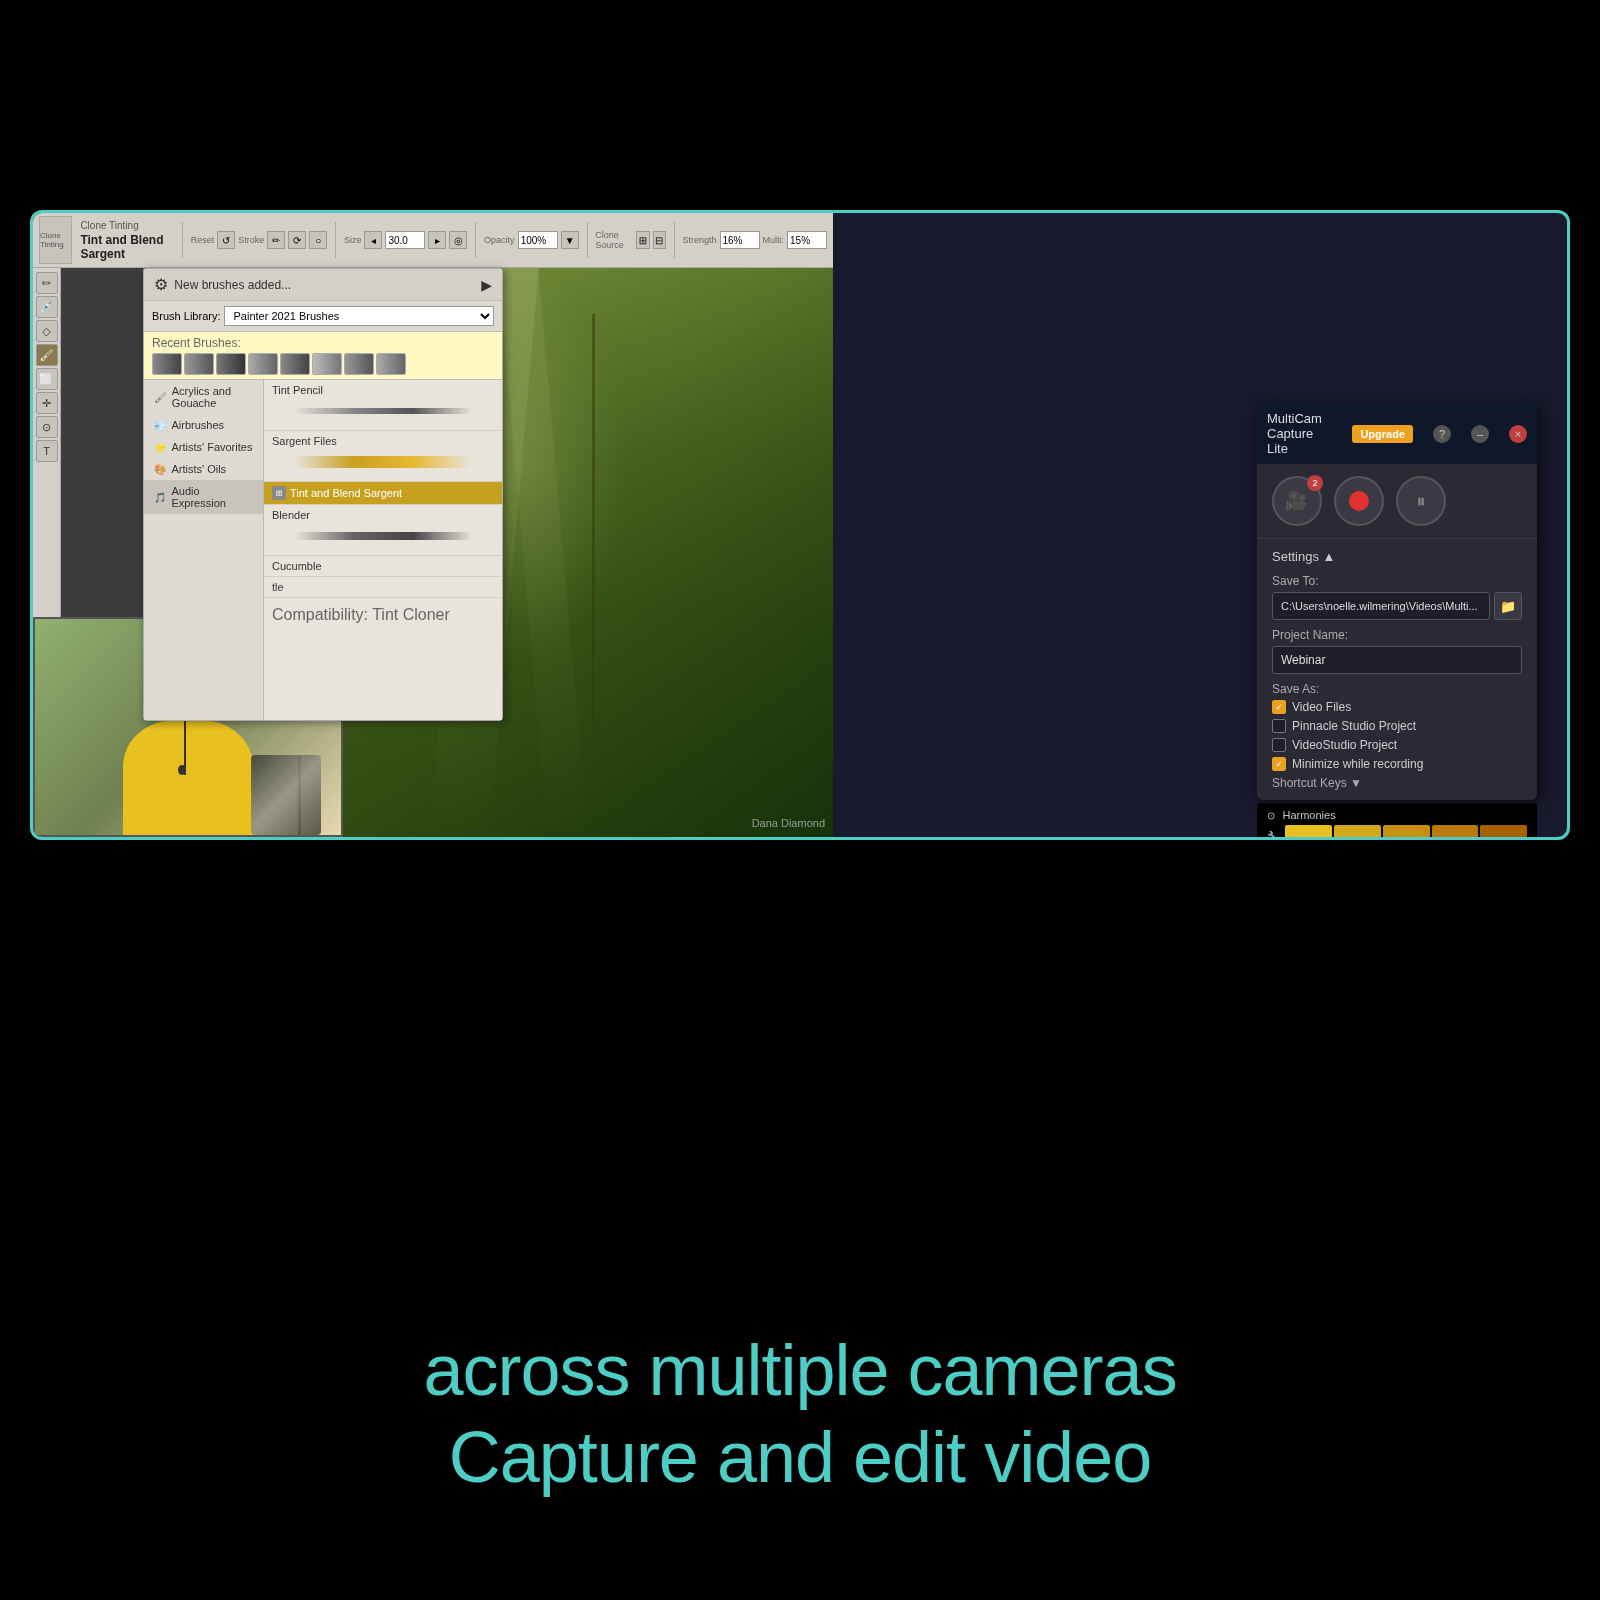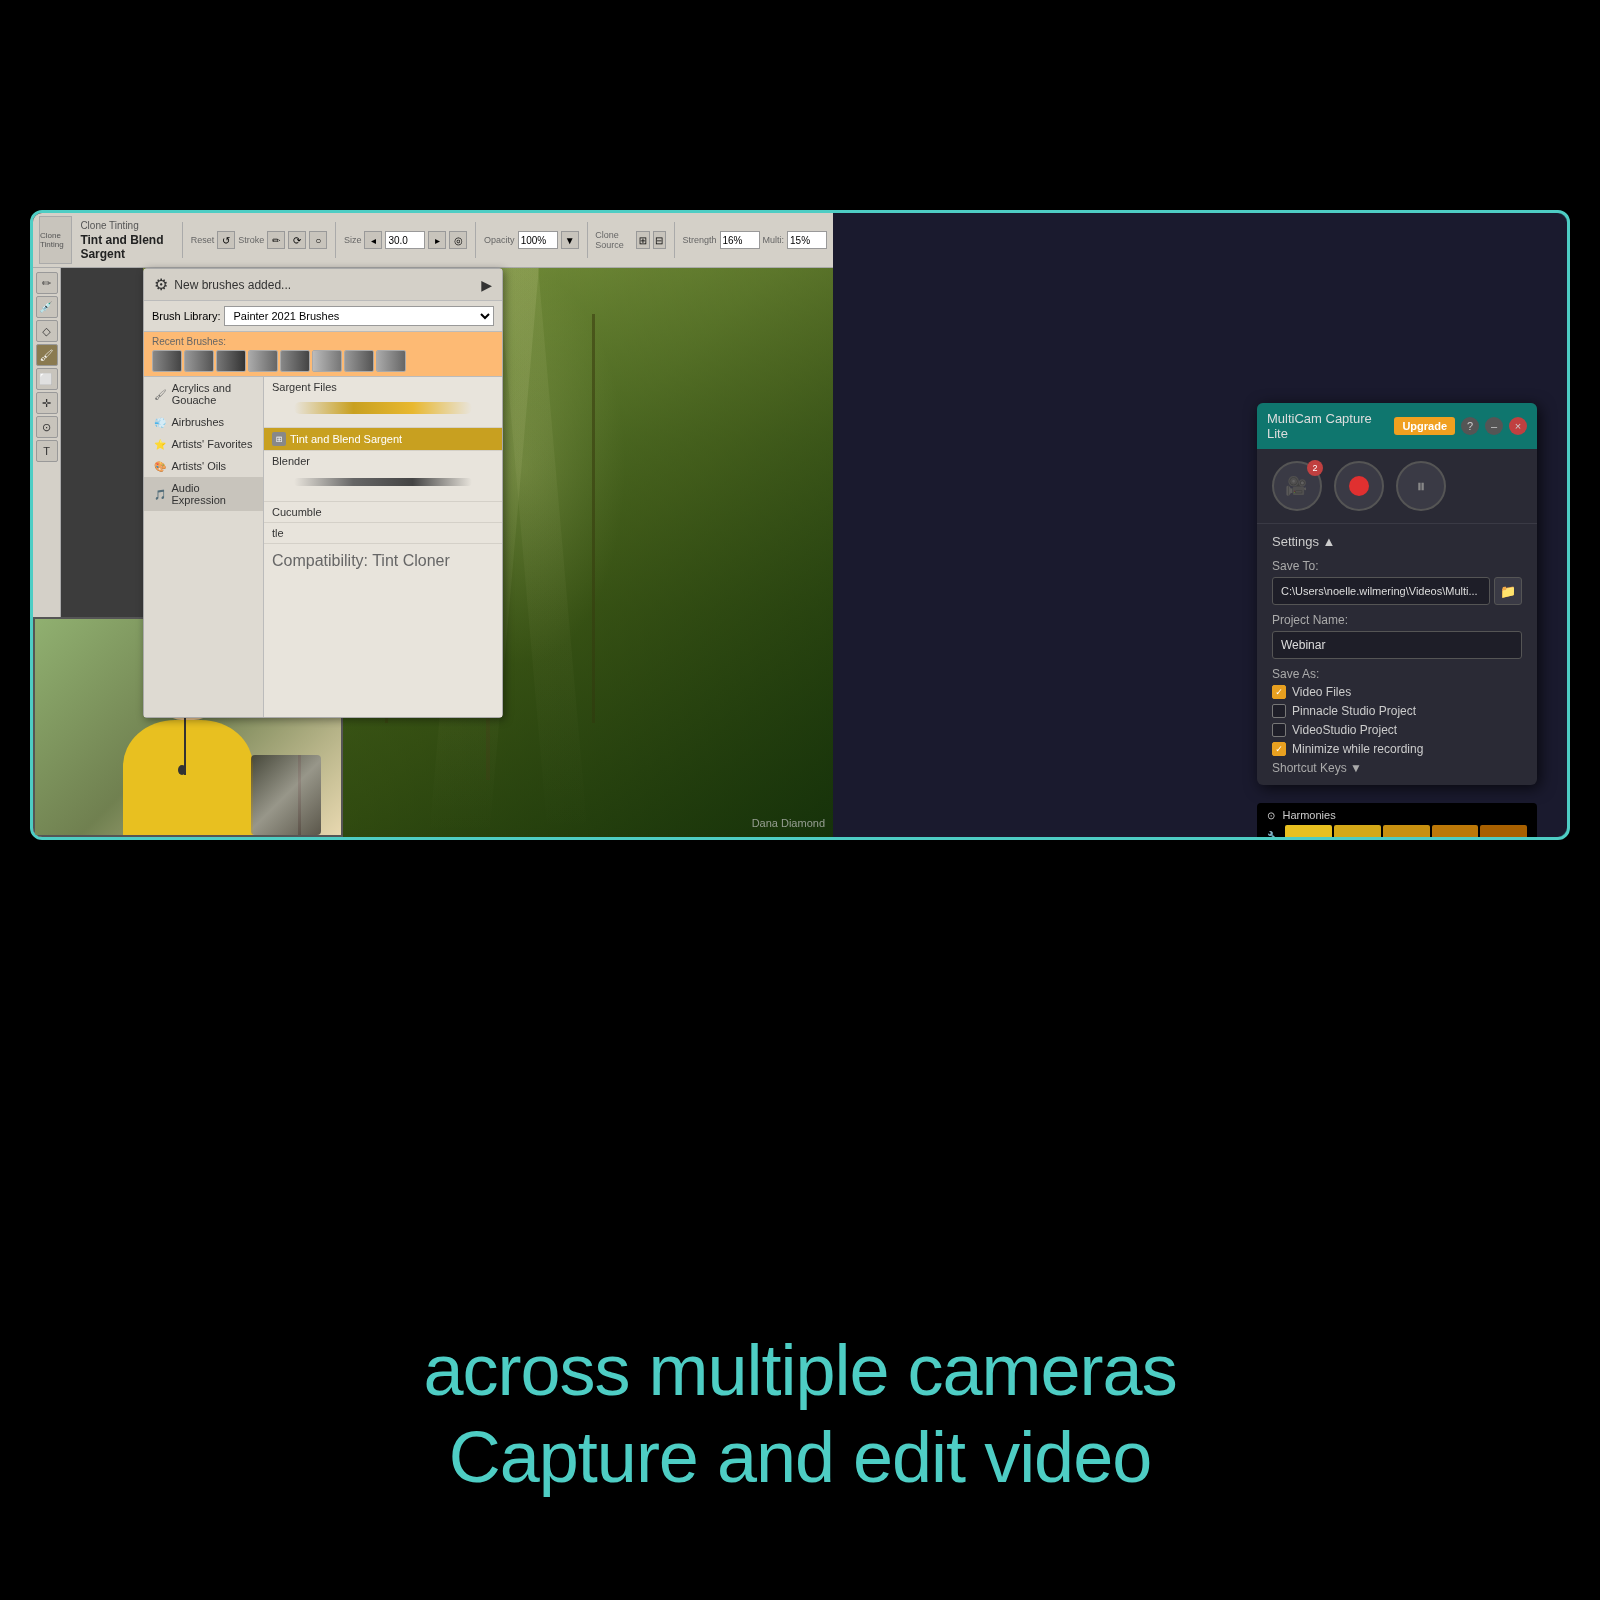--- a/index.html
+++ b/index.html
@@ -83,23 +83,23 @@
       flex: 1;
       height: 20px;
       background: #fff;
       border: 1px solid #999;
       font-size: 11px;
       padding: 0 4px;
     }
 
     .recent-brushes-bar {
       padding: 4px 8px;
-      background: #fdba74;
+      background: #fef9c3;
       border-bottom: 1px solid #bbb;
-      font-size: 10px;
+      font-size: 12px;
       color: #666;
     }
 
     .recent-brush-icons {
       display: flex;
       gap: 2px;
       margin-top: 3px;
     }
 
     .brush-thumb {
@@ -264,26 +264,26 @@
       top: 190px;
       right: 30px;
       width: 280px;
       background: #2a2a35;
       border-radius: 6px;
       box-shadow: 3px 3px 15px rgba(0,0,0,0.7);
       z-index: 20;
     }
 
     .multicam-titlebar {
-      background: #0f766e;
+      background: #0f172a;
       padding: 8px 10px;
       border-radius: 6px 6px 0 0;
       display: flex;
       align-items: center;
-      gap: 6px;
+      gap: 20px;
     }
 
     .multicam-title {
       font-size: 13px;
       color: #ddd;
       flex: 1;
     }
 
     .upgrade-btn {
       background: #f0a020;
@@ -840,20 +840,26 @@
             <span>Artists' Oils</span>
           </div>
           <div class="brush-category-item active">
             <span class="brush-category-icon">🎵</span>
             <span>Audio Expression</span>
           </div>
         </div>
 
         <div class="brush-presets">
 
+          <div class="brush-preset-item">
+            <div>Tint Pencil</div>
+            <div class="brush-preset-preview">
+              <div class="brush-stroke-preview" style="background:linear-gradient(90deg, transparent, #888, #555, transparent);height:6px;"></div>
+            </div>
+          </div>
 
           <div class="brush-preset-item">
             <div>Sargent Files</div>
             <div class="brush-preset-preview">
               <div class="brush-stroke-preview" style="background:linear-gradient(90deg, transparent, #c8a020, #e8b830, transparent);height:12px;border-radius:6px;"></div>
             </div>
           </div>
 
           <div class="brush-preset-item selected">
             <div style="display:flex;align-items:center;gap:4px;">

